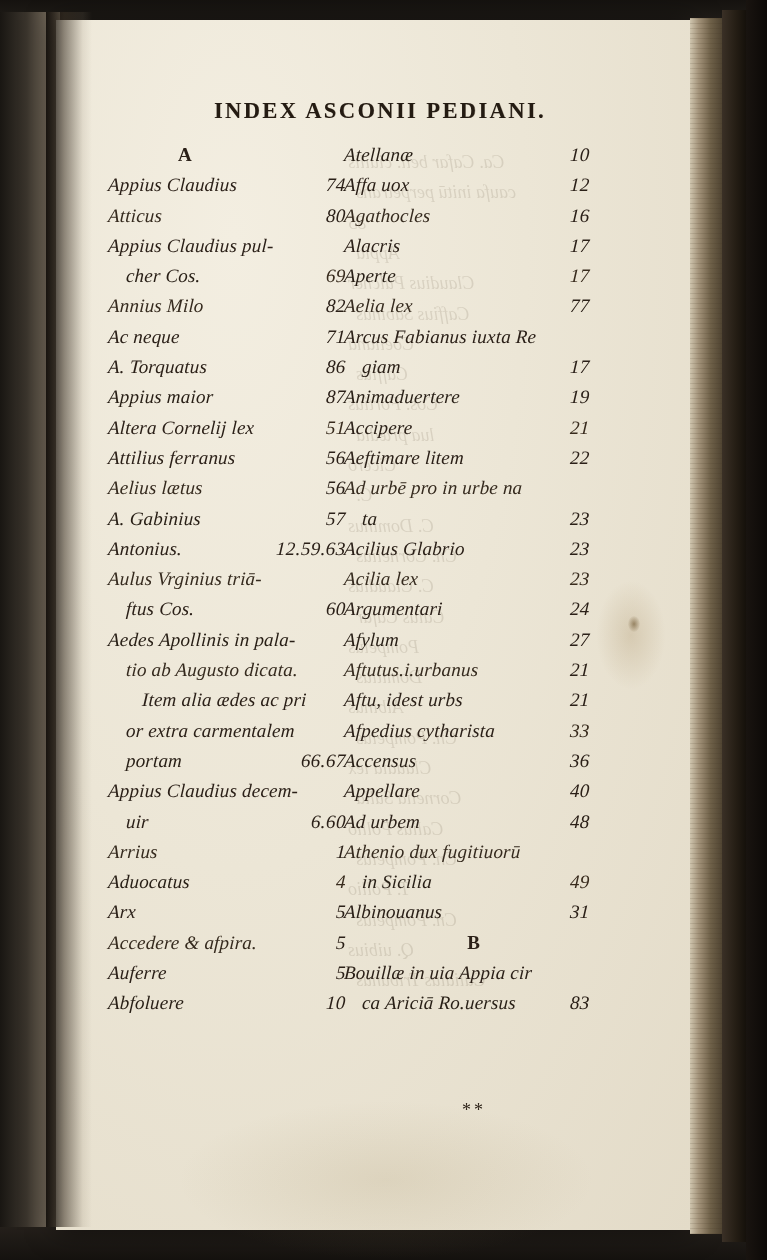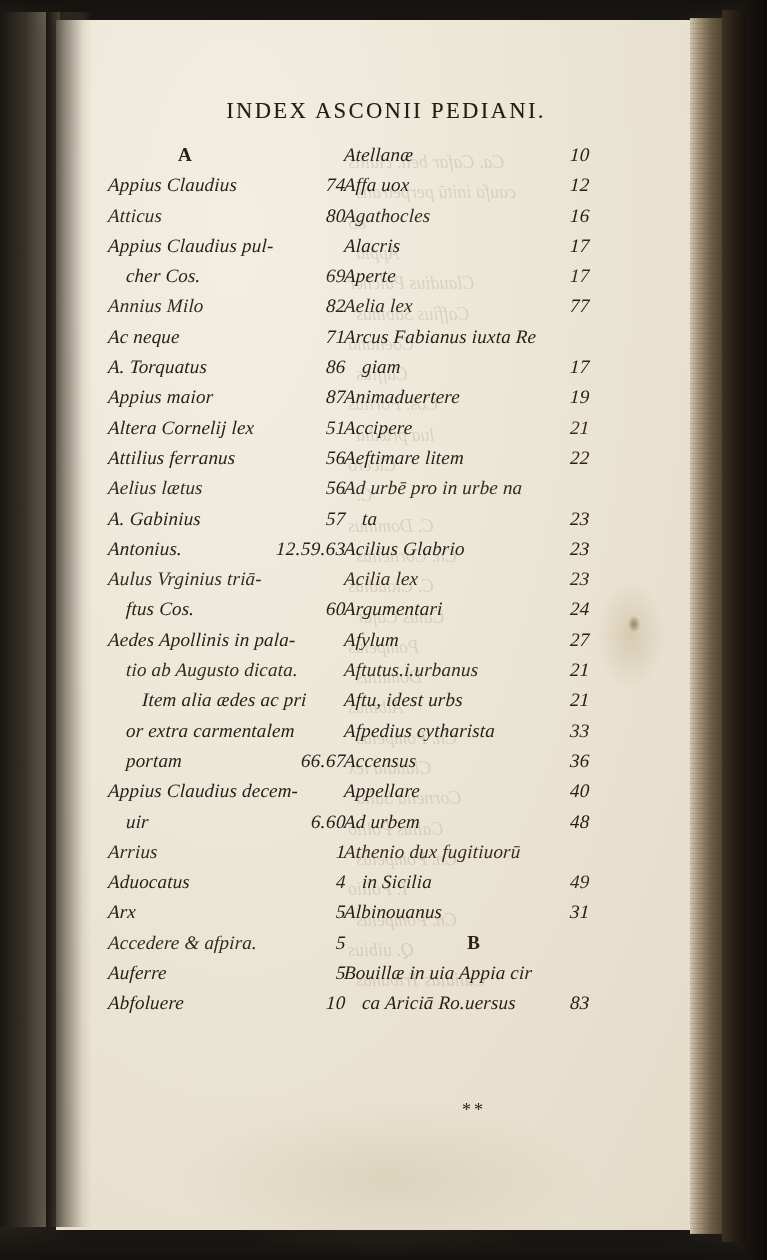--- a/index.html
+++ b/index.html
@@ -102,28 +102,28 @@
 
   
   .text-block {
     position: absolute;
     left: 56px; top: 20px;
     width: 636px; height: 1210px;
     color: #2c2218;
   }
   .page-head {
     position: absolute;
-    left: 12px; top: 78px;
+    left: 6px; top: 78px;
     width: 636px;
     text-align: center;
     font-size: 22.5px;
     letter-spacing: 2.4px;
     font-family: "Liberation Serif", serif;
     color: #241b12;
-    font-weight: 400;
+    font-weight: 700;
     text-shadow: 0.4px 0.3px 0 rgba(60,45,30,0.35);
   }
 
   .columns {
     position: absolute;
     left: 0; top: 120px;
     width: 636px;
   }
   .col {
     position: absolute;

